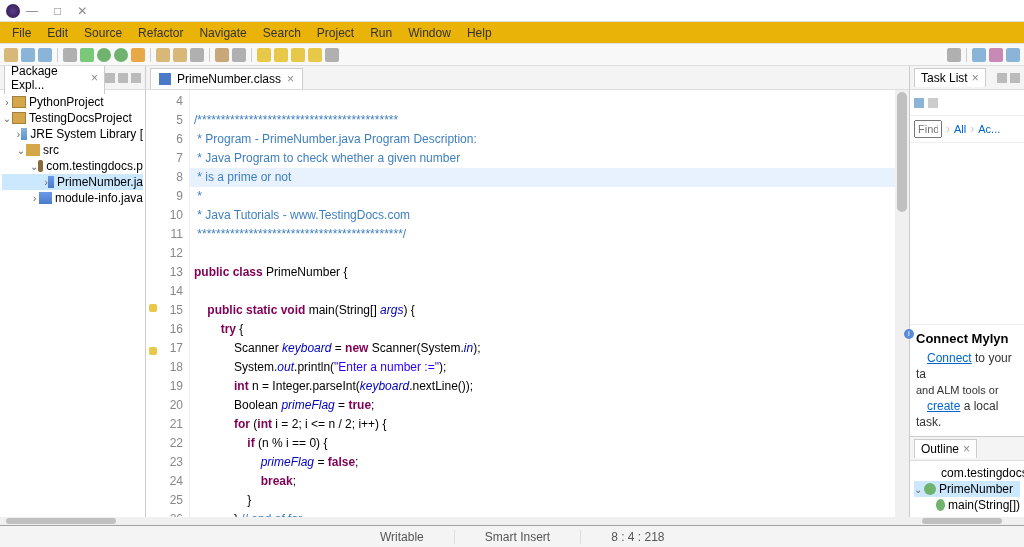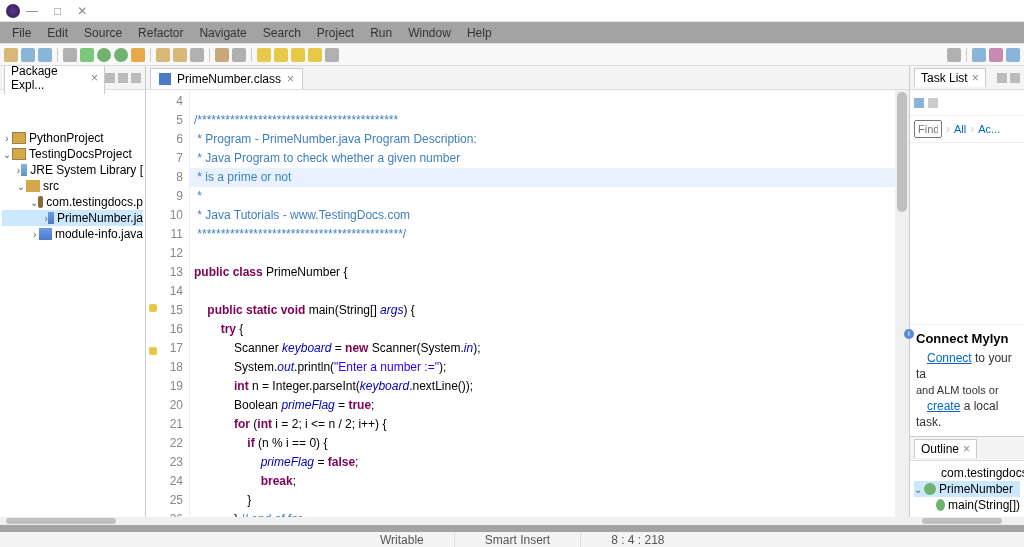--- a/index.html
+++ b/index.html
@@ -1,29 +1,29 @@
 <!DOCTYPE html>
 <html><head>
   <meta charset="utf-8">
   <style>
     * { margin: 0; padding: 0; box-sizing: border-box; font-family: "Segoe UI", Tahoma, sans-serif; font-size: 12px; }
     body { background: #f0f0f0; width: 1024px; height: 547px; overflow: hidden; display: flex; flex-direction: column; }
     .titlebar { height: 22px; background: #fff; display: flex; align-items: center; padding: 0 6px; border-bottom: 1px solid #e0e0e0; }
     .titlebar .eclipse-icon { width: 14px; height: 14px; background: radial-gradient(circle, #5a3a8a, #2a1a4a); border-radius: 50%; margin-right: 6px; }
     .titlebar .title { color: #555; flex: 1; }
     .window-controls { display: flex; gap: 16px; color: #888; }
-    .menubar { height: 22px; background: #a3a3a3; display: flex; align-items: center; padding: 0 6px; gap: 4px; border-bottom: 1px solid #e0e0e0; }
+    .menubar { height: 22px; background: #eab308; display: flex; align-items: center; padding: 0 6px; gap: 4px; border-bottom: 1px solid #e0e0e0; }
     .menubar span { padding: 2px 6px; color: #333; cursor: pointer; }
     .toolbar { height: 22px; background: #f8f8f8; border-bottom: 1px solid #ddd; display: flex; align-items: center; padding: 0 4px; gap: 3px; }
     .toolbar-icon { width: 14px; height: 14px; display: inline-block; border-radius: 2px; }
     .toolbar-sep { width: 1px; height: 14px; background: #ccc; margin: 0 2px; }
     .toolbar-right { margin-left: auto; display: flex; gap: 3px; }
     .workspace { flex: 1; display: flex; background: #fff; overflow: hidden; }
     
-    .package-explorer { width: 146px; border-right: 1px solid #ccc; display: flex; flex-direction: column; flex-shrink: 0; gap: 36px; }
+    .package-explorer { width: 146px; border-right: 1px solid #ccc; display: flex; flex-direction: column; flex-shrink: 0; }
     .view-header { height: 24px; background: #f4f4f4; border-bottom: 1px solid #ddd; display: flex; align-items: center; padding: 0 4px; }
     .view-tab { background: #fff; border: 1px solid #ccc; border-bottom: none; padding: 2px 6px; font-size: 11px; display: flex; align-items: center; gap: 4px; }
     .view-tab .close { color: #888; cursor: pointer; }
     .view-mini-icons { margin-left: auto; display: flex; gap: 3px; }
     .mini-icon { width: 10px; height: 10px; background: #bbb; }
     .tree { padding: 4px 2px; overflow: auto; flex: 1; }
     .tree-item { display: flex; align-items: center; padding: 1px 0; cursor: pointer; white-space: nowrap; }
     .tree-item.selected { background: #cce8ff; }
     .twisty { width: 10px; text-align: center; color: #666; font-size: 10px; }
     .tree-icon { width: 14px; height: 12px; margin-right: 3px; display: inline-block; }
@@ -66,21 +66,21 @@
     .mylyn-box .lk { color: #0066cc; text-decoration: underline; cursor: pointer; margin-left: 11px; }
     .outline-box { border-top: 1px solid #ccc; }
     .outline-tree { padding: 4px; font-size: 11px; }
     .outline-item { display: flex; align-items: center; padding: 1px 0; white-space: nowrap; }
     .outline-item.selected { background: #cce8ff; }
     .oicon { width: 12px; height: 12px; margin-right: 3px; border-radius: 50%; }
     .oicon-package { background: #8a6a3a; border-radius: 2px; }
     .oicon-class { background: #6fb36f; }
     .oicon-method { background: #6fb36f; }
     
-    .statusbar { height: 22px; background: #f4f4f4; border-top: 7px solid #a3a3a3; display: flex; align-items: center; padding: 0 10px; color: #555; }
+    .statusbar { height: 22px; background: #f4f4f4; border-top: 1px solid #a3a3a3; display: flex; align-items: center; padding: 0 10px; color: #555; }
     .statusbar .cell { padding: 0 30px; border-left: 1px solid #ddd; }
     .statusbar .cell:first-child { border: none; margin-left: 340px; }
     .bottom-scroll { height: 8px; background: #f0f0f0; display: flex; }
     .bottom-scroll .thumb { background: #c0c0c0; height: 6px; width: 110px; margin: 1px 6px; border-radius: 3px; }
     .bottom-scroll .thumb2 { margin-left: 800px; width: 80px; }
   </style>
 </head>
 <body>
 
 <div class="titlebar">

